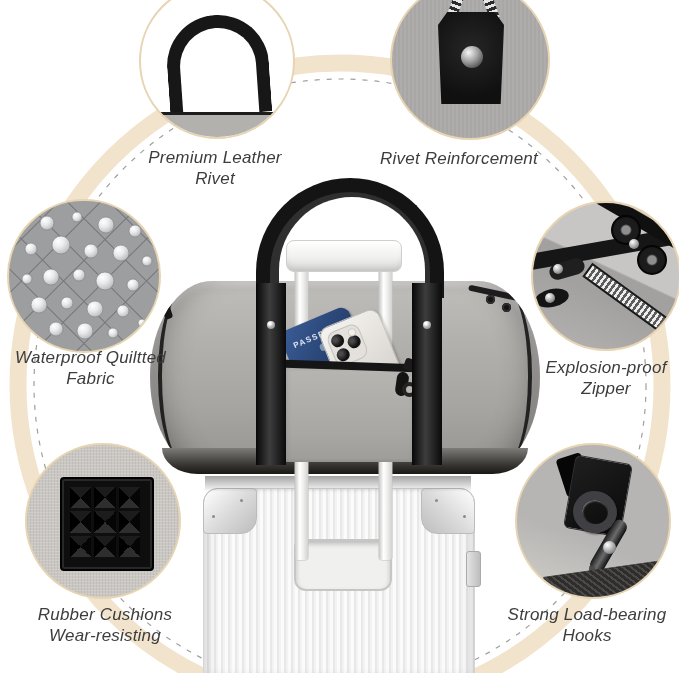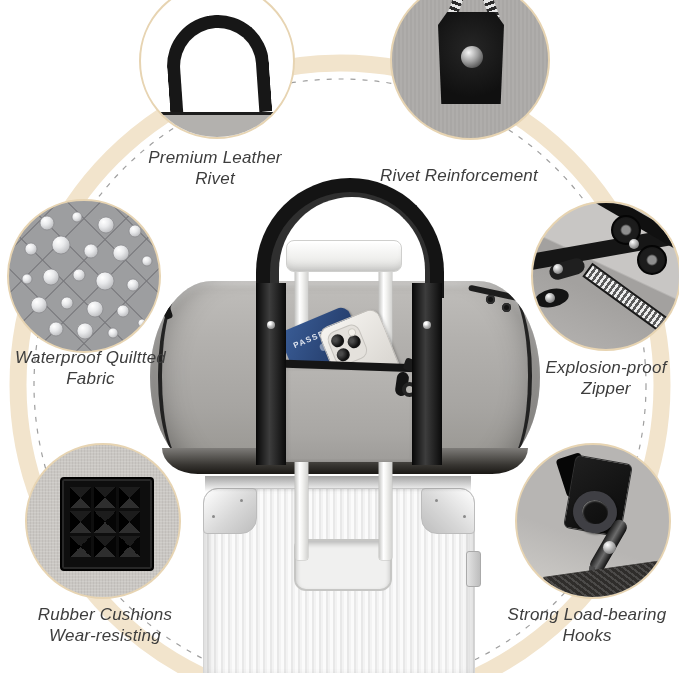--- a/index.html
+++ b/index.html
@@ -296,21 +296,21 @@
     <div class="hookbar"></div>
     <span class="stud" style="left:86px;top:96px;width:13px;height:13px;"></span>
     <div class="hookcurve"></div>
     <div class="hookmesh"></div>
   </div>
 
   <div class="flabel" style="left:110px;top:147px;width:210px;">
     <span>Premium Leather</span>
     <span>Rivet</span>
   </div>
-  <div class="flabel" style="left:349px;top:165px;width:220px;">
+  <div class="flabel" style="left:349px;top:148px;width:220px;">
     <span>Rivet Reinforcement</span>
     <span></span>
   </div>
   <div class="flabel" style="left:-2px;top:347px;width:185px;">
     <span>Waterproof Quiltted</span>
     <span>Fabric</span>
   </div>
   <div class="flabel" style="left:526px;top:357px;width:160px;">
     <span>Explosion-proof</span>
     <span>Zipper</span>

